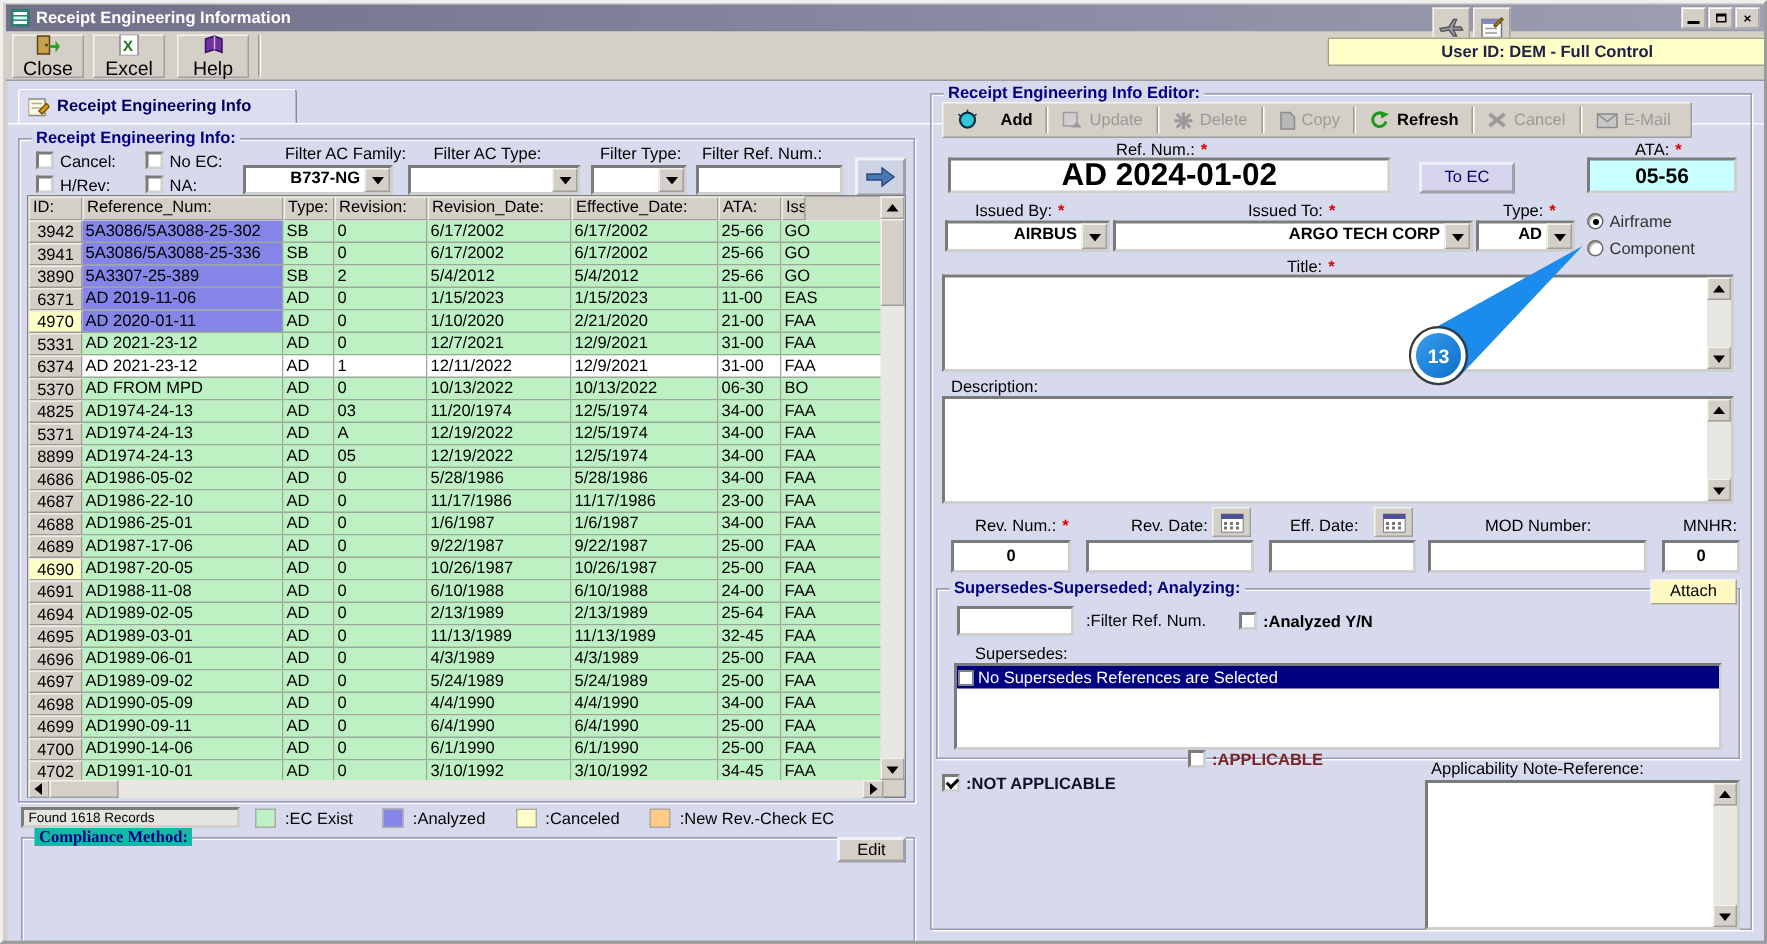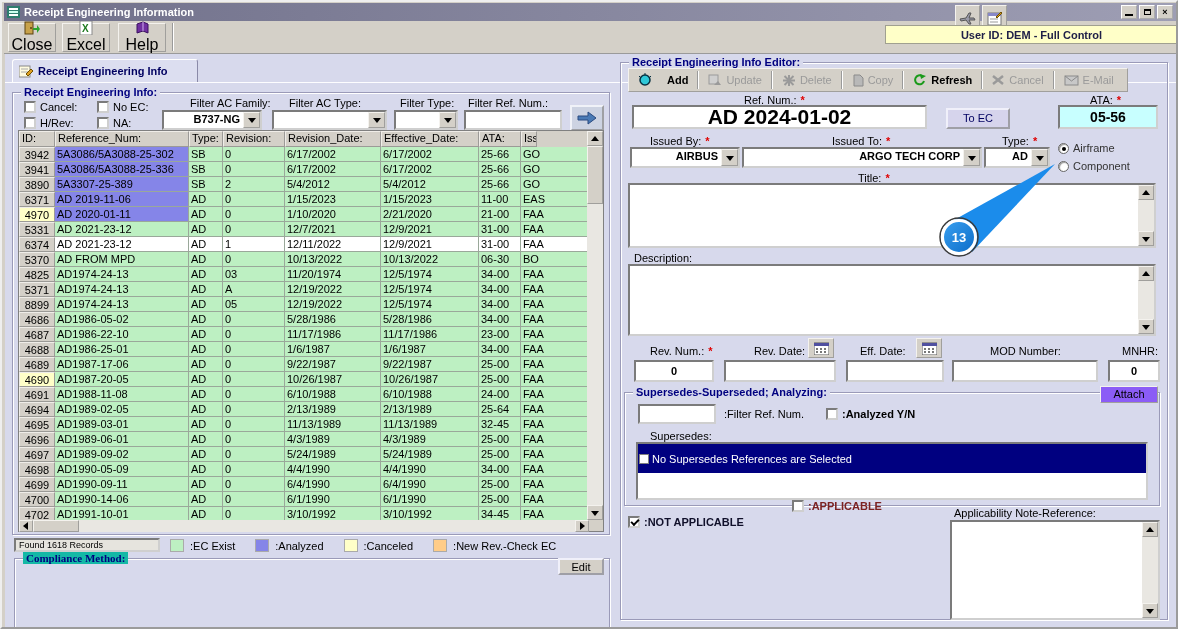--- a/index.html
+++ b/index.html
@@ -16,21 +16,21 @@
   .tb-btn { width:16px; height:14px; background:#d4d0c8; border:1px outset #fff;
     margin-left:2px; display:flex; align-items:center; justify-content:center;
     color:#000; font-size:9px; font-weight:bold; line-height:1; }
   .restore-glyph { width:7px; height:6px; border:1px solid #000; border-top-width:2px; }
 
   
   .toolbar { left:2px; top:19px; width:1174px; height:33px; background:#d4d0c8;
     border-bottom:1px solid #9a9a9a; }
   .big-btn { position:absolute; top:2px; width:48px; height:29px; border:1px outset #f4f2ee;
     background:#d4d0c8; display:flex; flex-direction:column; align-items:center; justify-content:center; }
-  .big-btn .lbl { font-size:16px; margin-top:1px; }
+  .big-btn .lbl { font-size:13px; margin-top:1px; }
   .vsep { position:absolute; top:2px; width:2px; height:28px; border-left:1px solid #9a9a9a; border-right:1px solid #fff; }
   .mini-btn { position:absolute; width:25px; height:27px; background:#d4d0c8; border:1px outset #f4f2ee;
     display:flex; align-items:center; justify-content:center; }
   .userbar { left:883px; top:23px; width:293px; height:19px; background:#ffffc8;
     border:1px solid #a0a090; display:flex; align-items:center; justify-content:center;
     font-weight:bold; color:#202048; }
 
   
   .content-bg { left:3px; top:52px; width:1172px; height:574px; background:#d7d9ec; }
   .tab { left:10px; top:57px; width:186px; height:23px; background:#dcdef0;
@@ -87,25 +87,25 @@
   .vscroll .sb { height:15px; }
   .thumb { background:#d4d0c8; border:1px outset #f4f2ee; }
 
   
   .etb { display:flex; align-items:center; background:#d4d0c8; border:1px outset #f4f2ee; height:24px; padding:0 2px; }
   .etb .btn { display:flex; align-items:center; gap:4px; padding:2px 7px; height:20px; }
   .etb .sep { width:2px; height:18px; border-left:1px solid #9a9a9a; border-right:1px solid #fff; margin:0 2px; }
   .etb .dis { color:#9a9a9a; }
   .etb .en  { font-weight:bold; }
 
-  .toolbtnyellow { background:#8b5cf6; border:1px outset #f4f2ee; text-align:center; }
+  .toolbtnyellow { background:#fef9c3; border:1px outset #f4f2ee; text-align:center; }
   .navybtn { background:#d6d4ec; border:2px outset #f0f0fa; color:#000060; text-align:center; }
 
   .listbox { background:#fff; border:2px inset #cfcfcf; }
-  .lb-sel { background:#000080; color:#fff; height:29px; line-height:14px; display:flex; align-items:center; padding-left:1px; }
+  .lb-sel { background:#000080; color:#fff; height:15px; line-height:14px; display:flex; align-items:center; padding-left:1px; }
   .lb-chk { width:10px; height:10px; background:#fff; border:1px solid #808080; margin-right:3px; flex:none; }
 
   .lab { position:absolute; white-space:nowrap; }
   .bold { font-weight:bold; }
   svg { display:block; }
 </style>
 </head>
 <body>
 
 <div id="win">

